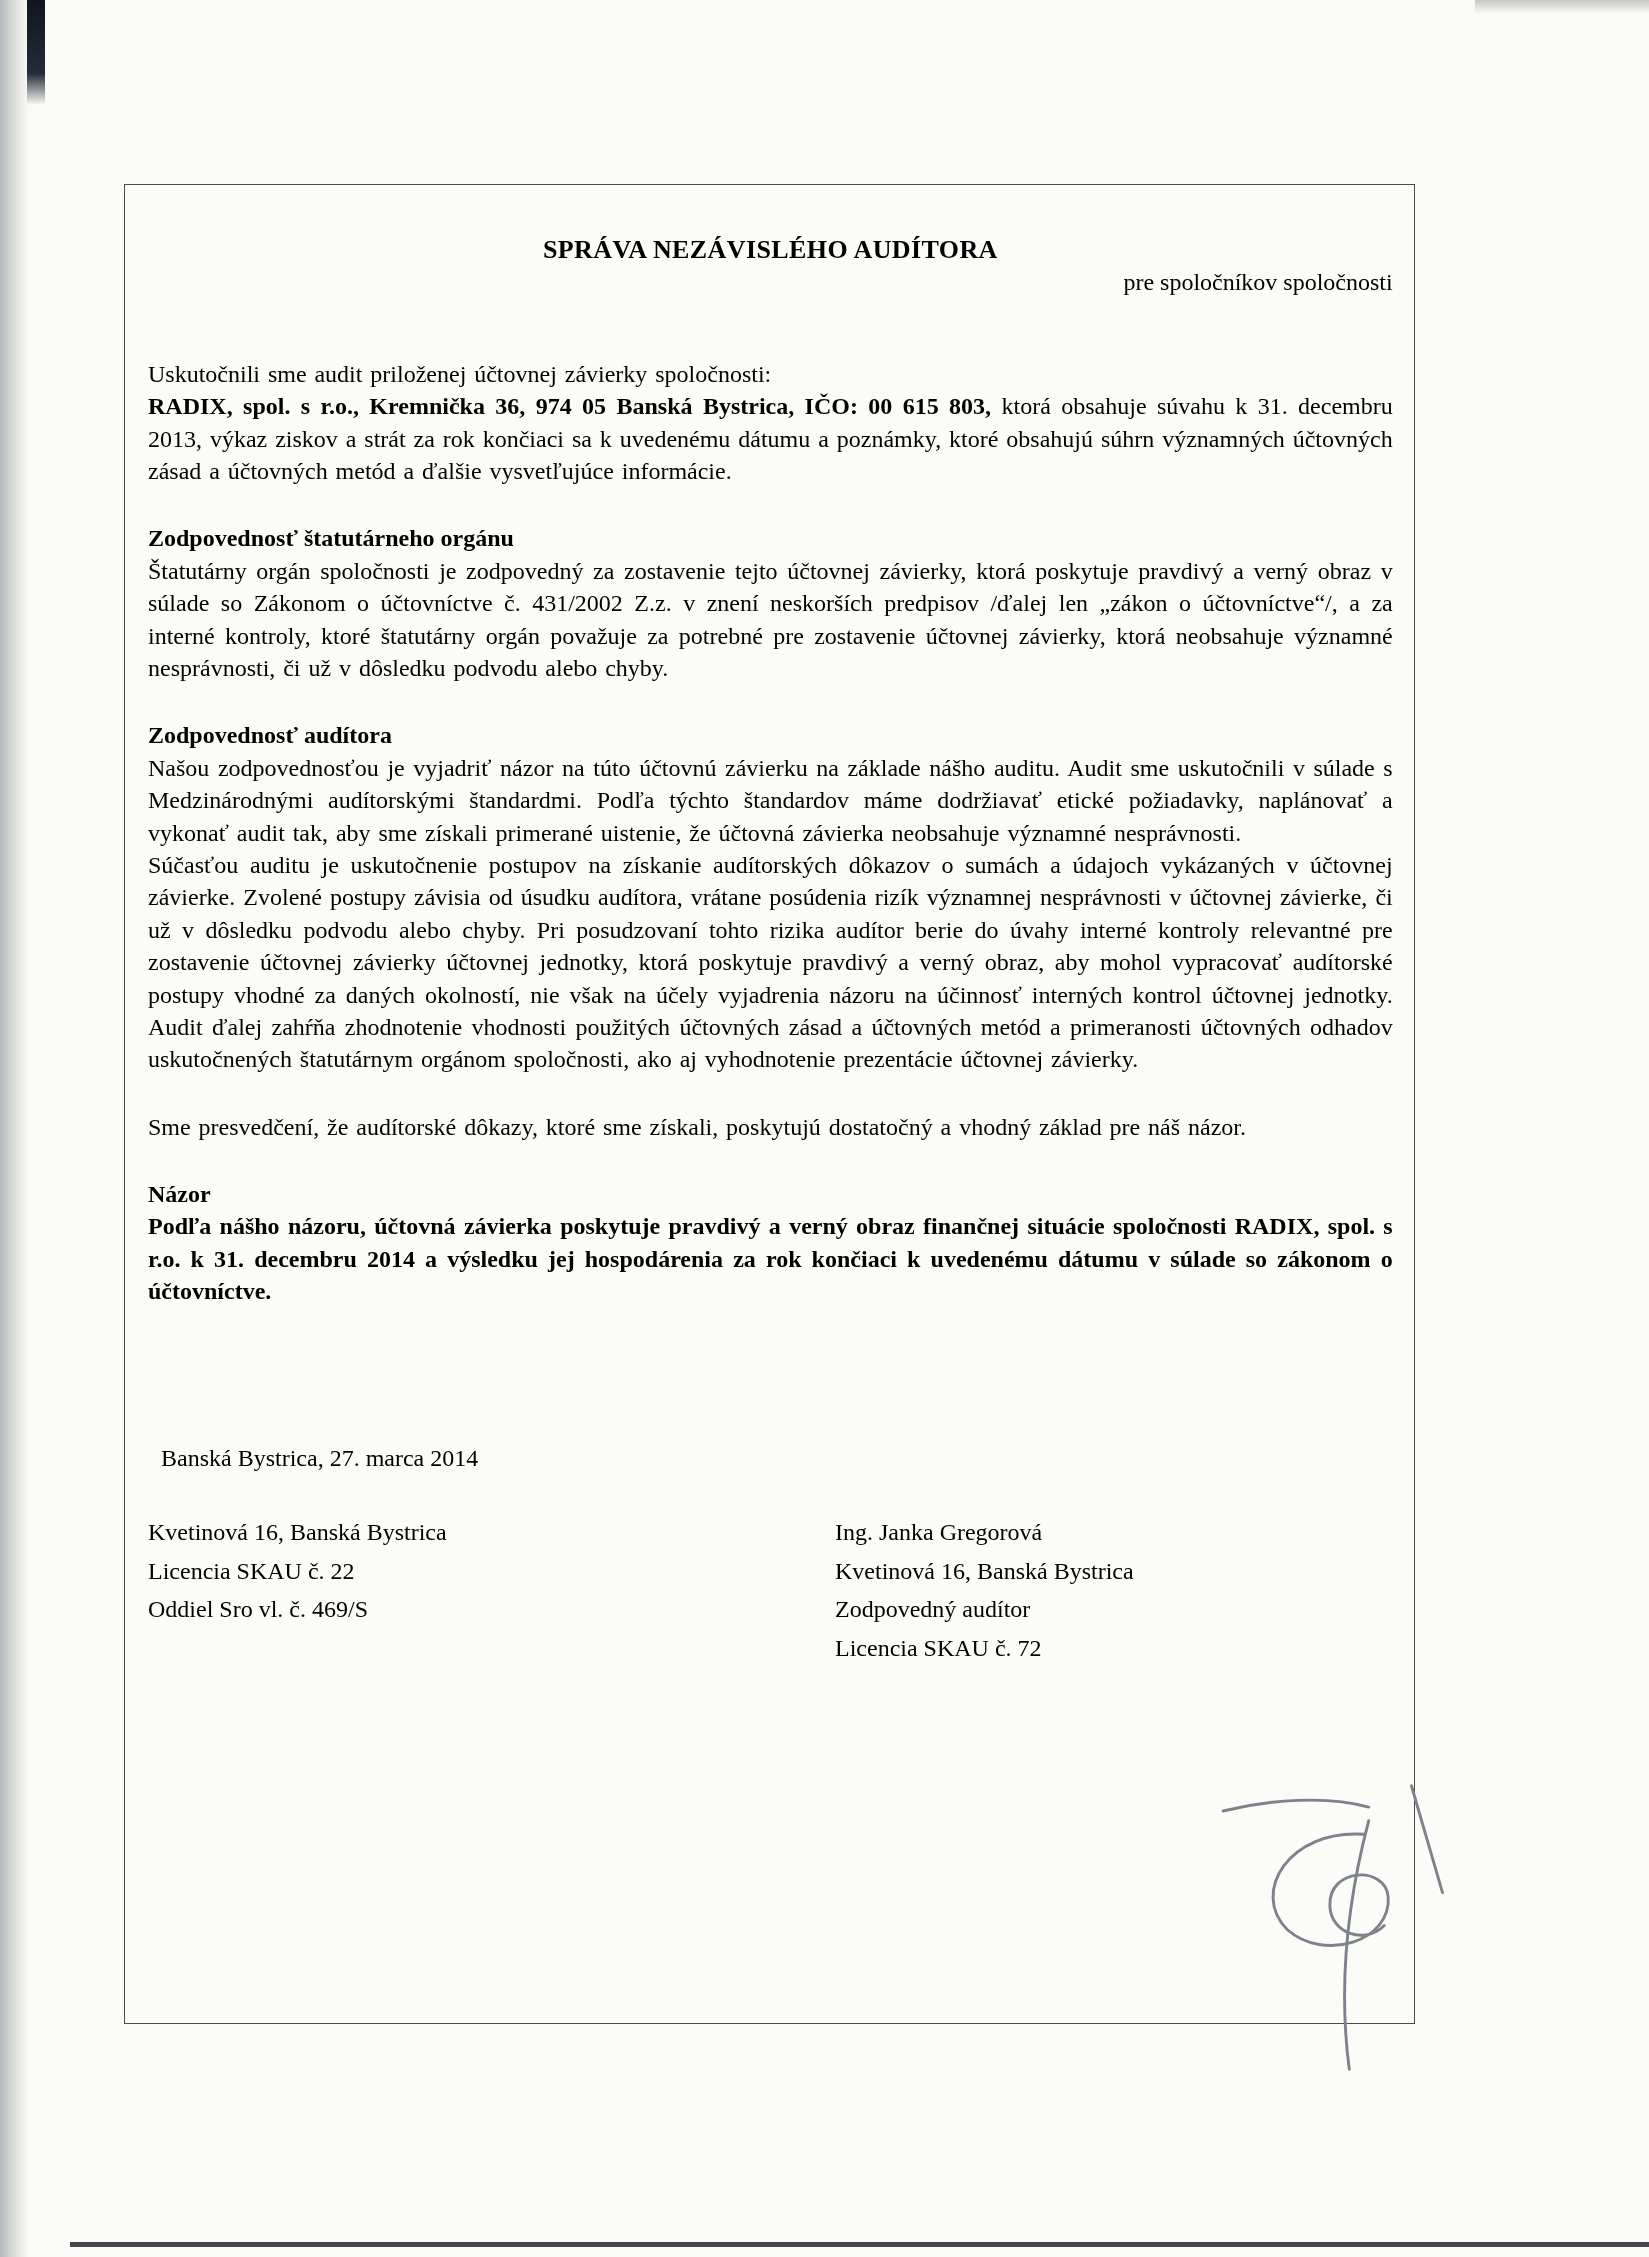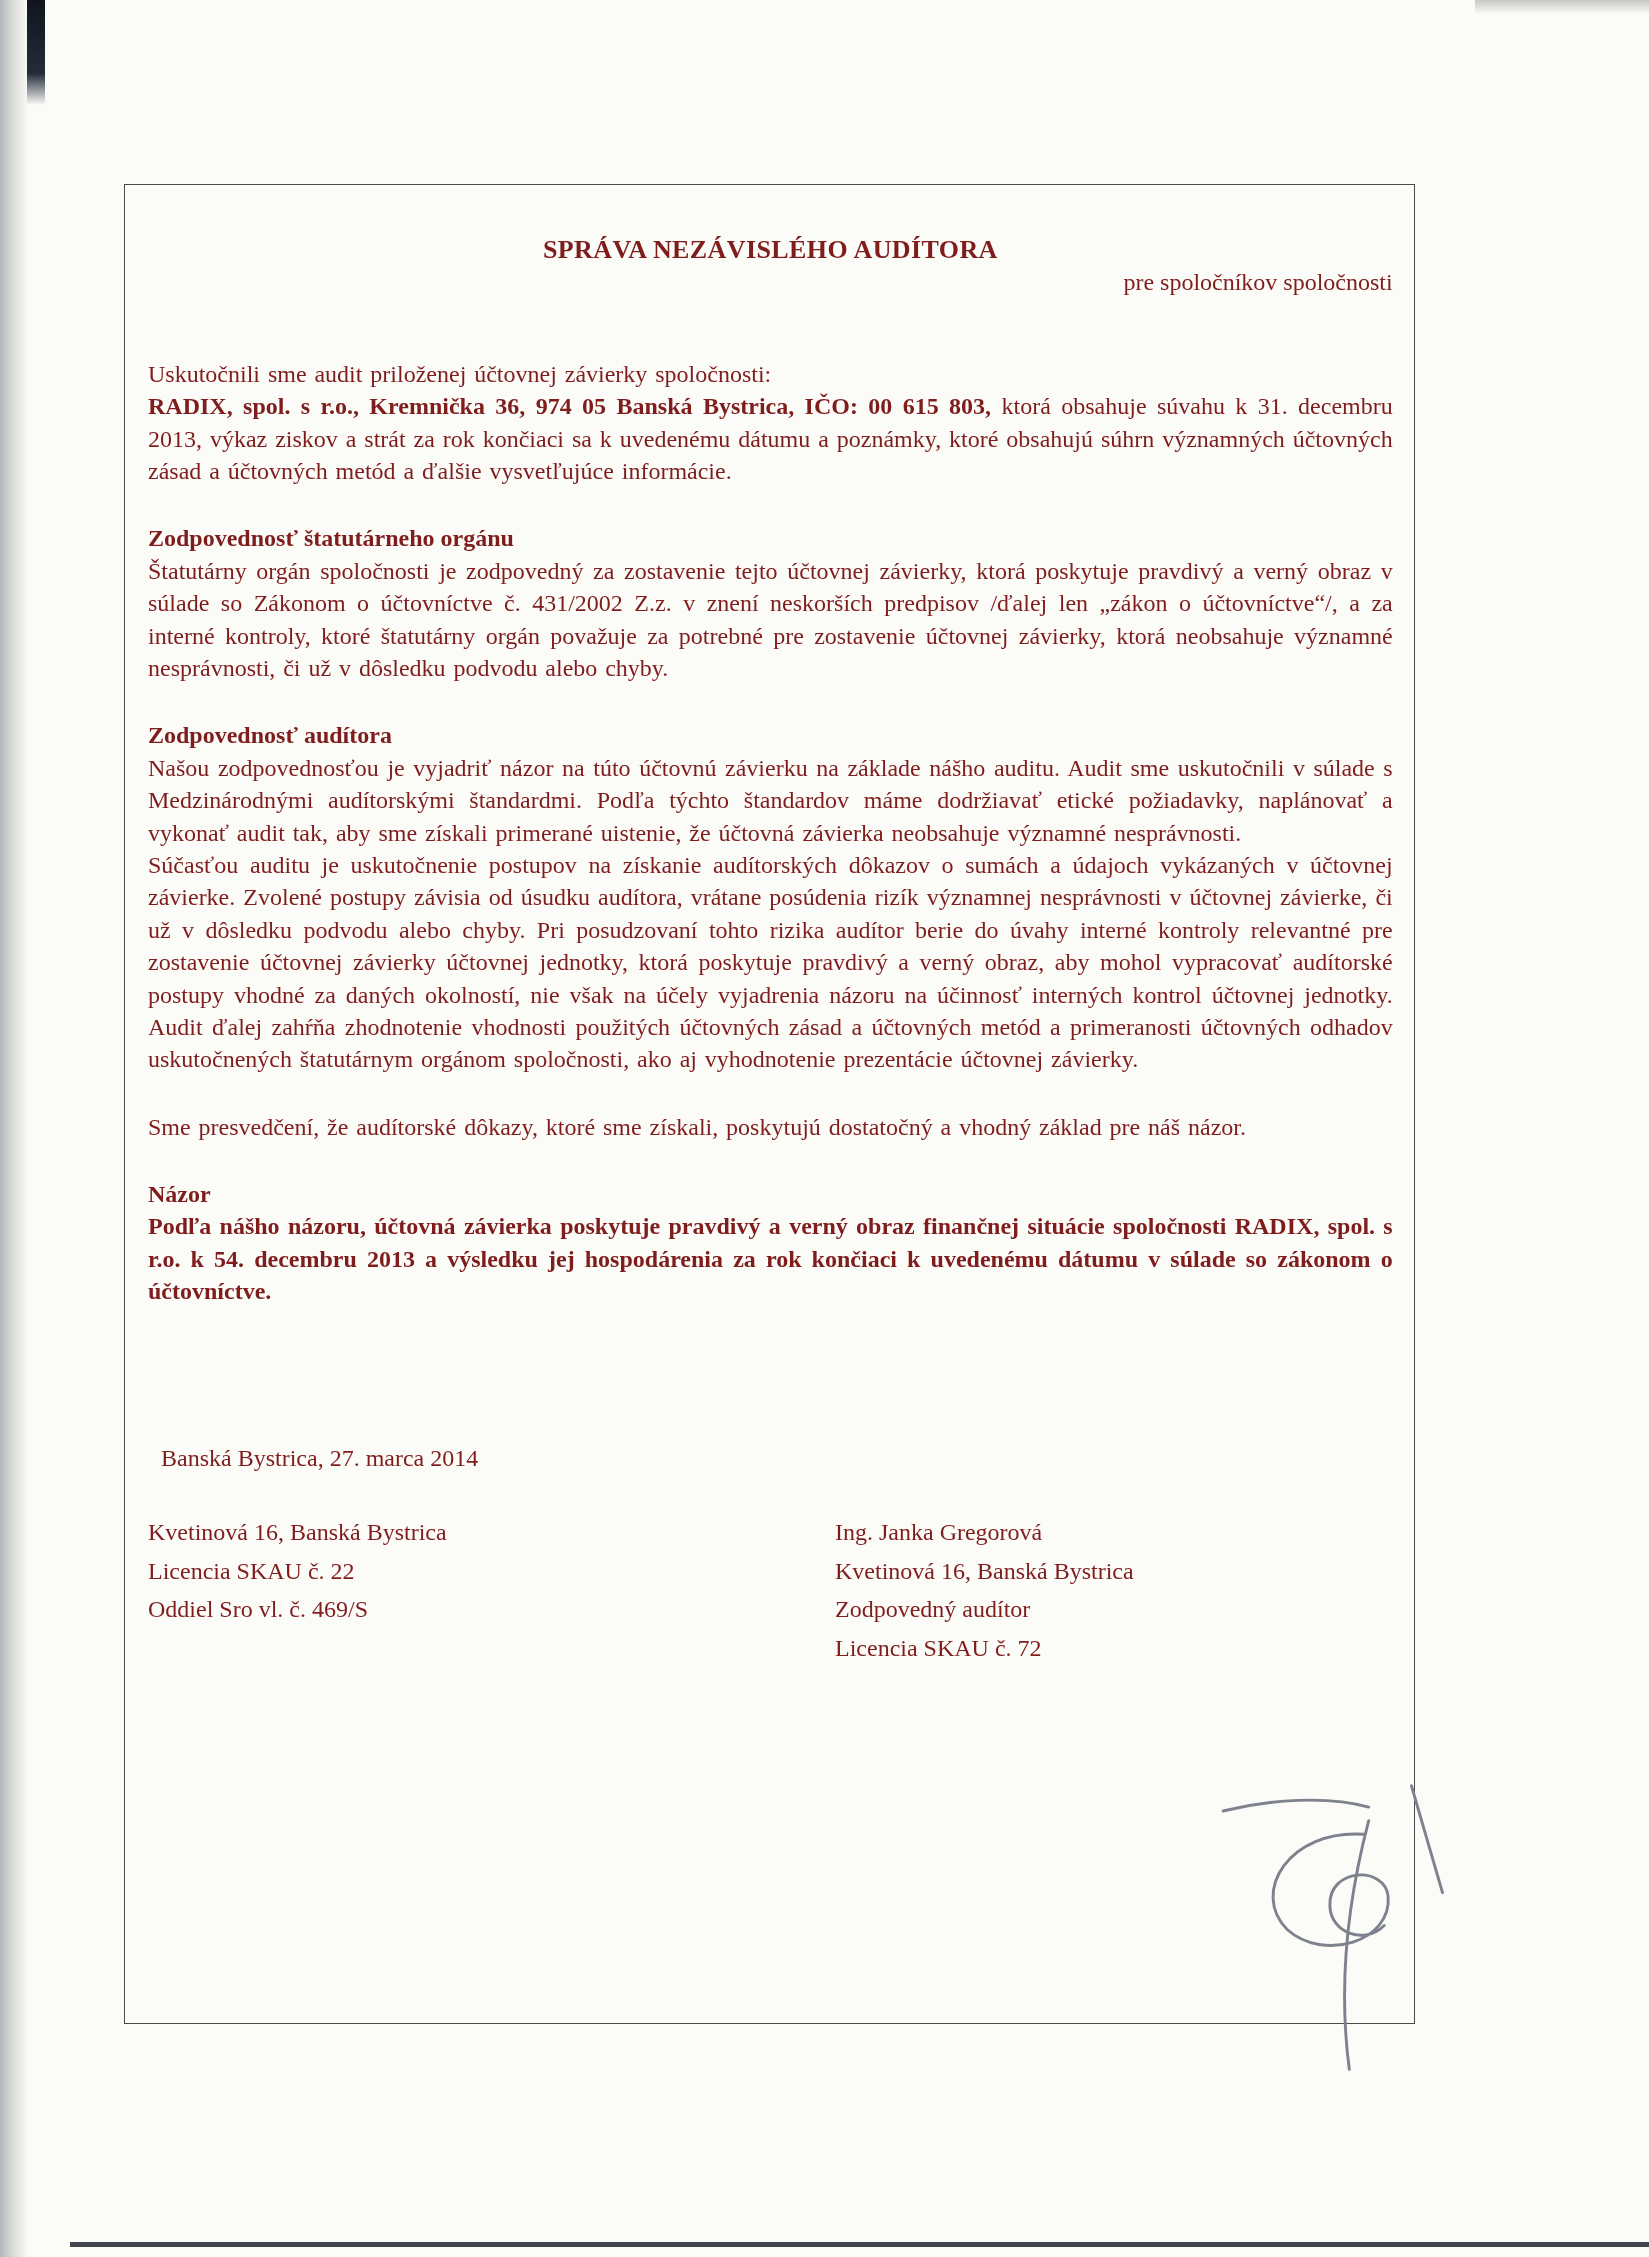--- a/index.html
+++ b/index.html
@@ -2,21 +2,21 @@
 <html lang="sk"><head>
 <meta charset="utf-8">
 <style>
   html, body { margin:0; padding:0; background:#d9d9d6; }
   .sheet {
     position:relative;
     width:1650px; height:2257px;
     margin:0 auto;
     background:#fbfbf8;
     font-family:"Liberation Serif", serif;
-    color:#7f1d1d;
+    color:#000000;
     overflow:hidden;
   }
 
   
   .edge-left {
     position:absolute; left:0; top:0; width:29px; height:100%;
     background:linear-gradient(to right,#b3b7bb 0%, #d8d9d6 40%, rgba(251,251,248,0) 100%);
   }
   .edge-left-topbar {
     position:absolute; left:27px; top:0; width:17.5px; height:105px;
@@ -105,21 +105,21 @@
     <p class="para">Našou zodpovednosťou je vyjadriť názor na túto účtovnú závierku na základe nášho auditu. Audit sme uskutočnili v súlade s Medzinárodnými audítorskými štandardmi. Podľa týchto štandardov máme dodržiavať etické požiadavky, naplánovať a vykonať audit tak, aby sme získali primerané uistenie, že účtovná závierka neobsahuje významné nesprávnosti.</p>
     <p class="para">Súčasťou auditu je uskutočnenie postupov na získanie audítorských dôkazov o sumách a údajoch vykázaných v účtovnej závierke. Zvolené postupy závisia od úsudku audítora, vrátane posúdenia rizík významnej nesprávnosti v účtovnej závierke, či už v dôsledku podvodu alebo chyby. Pri posudzovaní tohto rizika audítor berie do úvahy interné kontroly relevantné pre zostavenie účtovnej závierky účtovnej jednotky, ktorá poskytuje pravdivý a verný obraz, aby mohol vypracovať audítorské postupy vhodné za daných okolností, nie však na účely vyjadrenia názoru na účinnosť interných kontrol účtovnej jednotky. Audit ďalej zahŕňa zhodnotenie vhodnosti použitých účtovných zásad a účtovných metód a primeranosti účtovných odhadov uskutočnených štatutárnym orgánom spoločnosti, ako aj vyhodnotenie prezentácie účtovnej závierky.</p>
 
     <div class="gap-md"></div>
 
     <p class="para">Sme presvedčení, že audítorské dôkazy, ktoré sme získali, poskytujú dostatočný a vhodný základ pre náš názor.</p>
 
     <div class="gap-md"></div>
 
     <h2 class="sec-heading">Názor</h2>
-    <p class="para opinion-body">Podľa nášho názoru, účtovná závierka poskytuje pravdivý a verný obraz finančnej situácie spoločnosti RADIX, spol. s r.o. k 54. decembru 2013 a výsledku jej hospodárenia za rok končiaci k uvedenému dátumu v súlade so zákonom o účtovníctve.</p>
+    <p class="para opinion-body">Podľa nášho názoru, účtovná závierka poskytuje pravdivý a verný obraz finančnej situácie spoločnosti RADIX, spol. s r.o. k 31. decembru 2014 a výsledku jej hospodárenia za rok končiaci k uvedenému dátumu v súlade so zákonom o účtovníctve.</p>
 
     <div class="gap-xl"></div>
 
     <p class="dateline">Banská Bystrica,  27. marca 2014</p>
 
     <div class="footer-cols">
       <div class="footer-col left">
         <span class="footer-line">Kvetinová 16, Banská Bystrica</span>
         <span class="footer-line">Licencia SKAU č. 22</span>
         <span class="footer-line">Oddiel Sro vl. č. 469/S</span>

